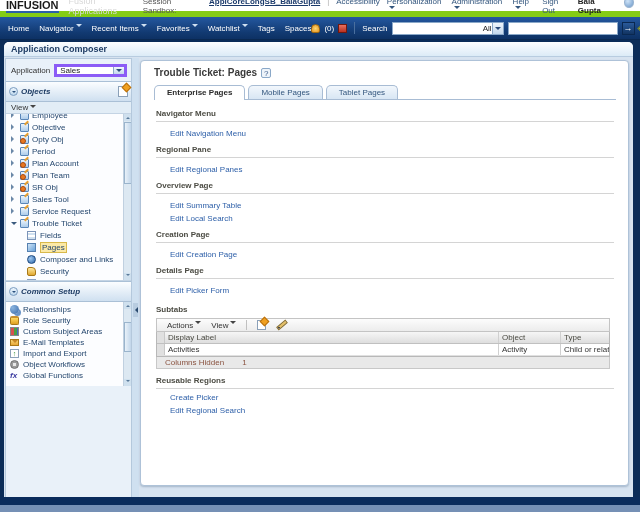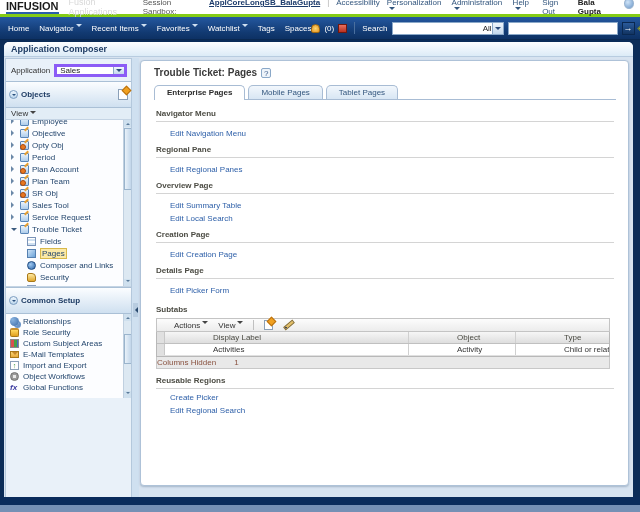--- a/index.html
+++ b/index.html
@@ -1,20 +1,20 @@
 <!DOCTYPE html>
 <html><head>
 <meta charset="utf-8">
 <style>
   * { margin:0; padding:0; box-sizing:border-box; }
   html,body { width:640px; height:512px; }
   body { font-family:"Liberation Sans", sans-serif; background:#0b2c58; position:relative; overflow:hidden; }
 
   
-  .topbar { position:absolute; left:0; top:0; width:640px; height:17px; background:#ffffff; border-bottom:3px solid #84cc16; display:flex; align-items:center; }
+  .topbar { position:absolute; left:0; top:0; width:640px; height:17px; background:#ffffff; border-bottom:6px solid #84cc16; display:flex; align-items:center; }
   .logo { font-weight:bold; font-size:11px; color:#1a1a1a; letter-spacing:0; margin-left:6px; border-bottom:2px solid #2a5fa8; line-height:12px; }
   .logo-ghost { font-size:9px; color:#d8d8d8; margin-left:10px; }
   .topbar-right { margin-left:auto; display:flex; align-items:flex-start; gap:7px; margin-right:6px; font-size:8px; }
   .session-label { color:#555; }
   .session-link { color:#1b3a6b; font-weight:bold; text-decoration:underline; }
   .top-sep { color:#b0b0b0; }
   .top-link { color:#33567e; }
   .top-user { color:#222; font-weight:bold; }
   .car-dn-blue { display:inline-block; width:0; height:0; border:3px solid transparent; border-top-color:#33567e; margin-left:2px; vertical-align:1px; }
   .globe-ico { width:11px; height:11px; border-radius:50%; background:radial-gradient(circle at 35% 35%, #cfe4f8, #6a96c8); border:1px solid #9ab4d0; }
@@ -46,21 +46,21 @@
   .app-band { position:absolute; left:0; top:0; right:0; height:15px; background:linear-gradient(#fdfeff,#dcebf7); border-bottom:1px solid #b8cce0; border-radius:5px 5px 0 0; display:flex; align-items:center; }
   .app-band span { font-size:9px; font-weight:bold; color:#1e3c64; margin-left:7px; }
 
   
   .sidebar { position:absolute; left:1px; top:16px; width:127px; bottom:0; background:#e9f1f9; border:1px solid #b4c8dc; border-bottom:none; }
   .app-row { display:flex; align-items:center; gap:4px; padding:5px 4px 4px 5px; }
   .app-row .lbl { font-size:8px; color:#333; }
   .mini-select { flex:1; height:13px; background:#fff; border:3px solid #8b5cf6; display:flex; align-items:center; font-size:8px; color:#222; }
   .mini-select .val { flex:1; padding-left:3px; }
 
-  .acc-header { height:27px; background:linear-gradient(#fbfdff,#cfe0f0); border-top:1px solid #aac0d6; border-bottom:1px solid #aac0d6; display:flex; align-items:center; padding:0 3px; }
+  .acc-header { height:21px; background:linear-gradient(#fbfdff,#cfe0f0); border-top:1px solid #aac0d6; border-bottom:1px solid #aac0d6; display:flex; align-items:center; padding:0 3px;font-style:italic; }
   .disc { width:9px; height:9px; border-radius:50%; background:linear-gradient(#eef6fd,#bcd6ec); border:1px solid #7a9cc0; display:flex; align-items:center; justify-content:center; margin-right:3px; }
   .disc i { width:0; height:0; border:2px solid transparent; border-top-color:#2a507e; margin-top:2px; }
   .acc-title { font-size:8px; font-weight:bold; color:#1e3c64; flex:1; }
   .newobj-ico { width:10px; height:11px; background:#fff; border:1px solid #8aa0b8; position:relative; }
   .newobj-ico::after { content:""; position:absolute; right:-3px; top:-3px; width:5px; height:5px; background:#f0a020; transform:rotate(45deg); border:1px solid #b87010; }
 
   .view-toolbar { height:12px; display:flex; align-items:center; padding-left:5px; border-bottom:1px solid #c4d4e4; background:#e2edf6; }
   .view-toolbar .t { font-size:8px; color:#333; }
   .car-dn-dark { display:inline-block; width:0; height:0; border:3px solid transparent; border-top-color:#444; margin-left:2px; vertical-align:1px; }
 
@@ -121,38 +121,38 @@
   .tab.active { background:#ffffff; font-weight:bold; color:#2a2a2a; margin-bottom:-1px; padding-bottom:3px; }
 
   .sections { padding:2px 2px 0 2px; }
   .sec { margin-top:7px; }
   .sec-head { font-size:8px; font-weight:bold; color:#4c4c44; }
   .sec-line { height:1px; background:#d4d4d4; margin-top:3px; }
   .lnk { display:block; font-size:8px; color:#2d5fa8; margin:7px 0 0 14px; text-decoration:none; }
   .lnk.tight { margin-top:4px; }
 
   .subtabs-head { font-size:8px; font-weight:bold; color:#4c4c44; margin-top:10px; }
-  .sub-toolbar { margin-top:4px; height:14px; border:1px solid #c4c4c4; background:linear-gradient(#fcfcfc,#ececec); display:flex; align-items:center; padding-left:17px; gap:10px; width:calc(100% - 4px); }
+  .sub-toolbar { margin-top:4px; height:14px; border:1px solid #c4c4c4; background:linear-gradient(#fcfcfc,#ececec); display:flex; align-items:center; padding-left:10px; gap:10px; width:calc(100% - 4px); }
   .tb-btn { font-size:8px; color:#333; }
   .tb-sep { width:1px; height:10px; background:#c0c0c0; }
   .newrow-ico { width:9px; height:10px; background:#fff; border:1px solid #8aa0b8; position:relative; }
   .newrow-ico::after { content:""; position:absolute; right:-3px; top:-3px; width:5px; height:5px; background:#f0a020; transform:rotate(45deg); border:1px solid #b87010; }
   .pencil-ico { width:12px; height:4px; background:linear-gradient(90deg,#4a4a4a 0 2px,#e8c060 2px 10px,#f0d8a0 10px); transform:rotate(-40deg); border:1px solid #8a7030; }
 
   .sub-table { width:calc(100% - 4px); border:1px solid #b8b8b8; border-top:none; font-size:8px; }
-  .tr { display:flex;gap:45px; }
+  .tr { display:flex; }
   .gutter { width:8px; background:#e0e0e0; border-right:1px solid #c8c8c8; flex:none; }
   .th-row { background:linear-gradient(#f6f6f6,#dedede); border-bottom:1px solid #c0c0c0; }
   .cell { padding:1px 3px; white-space:nowrap; overflow:hidden; }
   .c-label { flex:1; border-right:1px solid #d0d0d0; }
   .c-obj { width:62px; flex:none; border-right:1px solid #d0d0d0; }
   .c-type { width:48px; flex:none; }
   .th-row .cell { color:#4a4a42; }
   .td-row { background:#fff; border-bottom:1px solid #e0e0e0; color:#333; }
-  .tbl-footer { display:flex; align-items:center; background:#e9e9e9; border:1px solid #c8c8c8; border-top:none; width:calc(100% - 4px); height:12px; font-size:8px; color:#8a5340; gap:18px; }
+  .tbl-footer { display:flex; align-items:center; background:#e9e9e9; border:1px solid #c8c8c8; border-top:none; width:calc(100% - 4px); height:12px; padding-left:8px; font-size:8px; color:#8a5340; gap:18px; }
 
   a { cursor:pointer; }
 </style>
 </head>
 <body>
 
 <div class="topbar">
   <span class="logo">INFUSION</span>
   <span class="logo-ghost">Fusion Applications</span>
   <div class="topbar-right">

